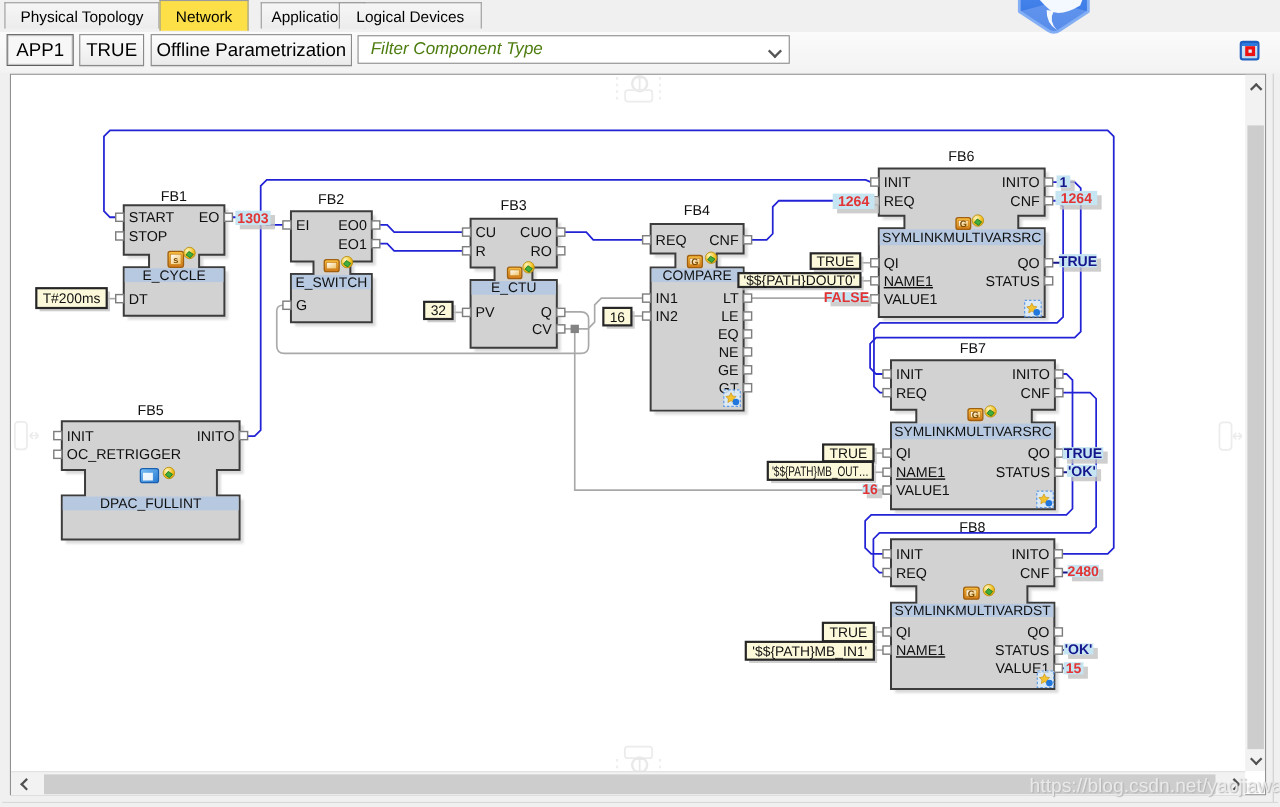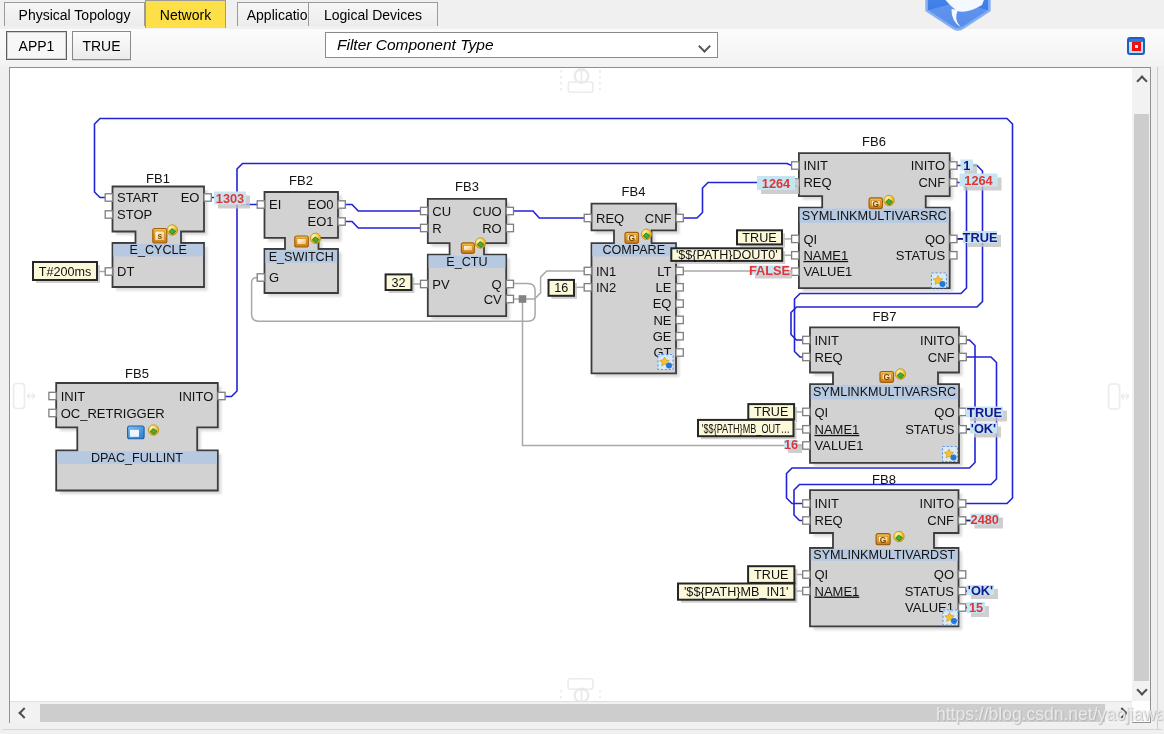--- a/index.html
+++ b/index.html
@@ -4,25 +4,25 @@
 html,body{margin:0;padding:0;width:1164px;height:734px;overflow:hidden;
  background:#f0f0f0;font-family:"Liberation Sans",sans-serif;position:relative}
 #tabbar{position:absolute;left:0;top:0;width:1164px;height:29px;background:#f0f0f0}
 .tab{position:absolute;top:2px;height:23px;background:linear-gradient(#f6f6f6,#ececec);
  border:1px solid #9b9b9b;border-bottom:none;font-size:14px;color:#000;
  display:flex;align-items:center;justify-content:center}
 .tab.active{top:0;height:27px;background:#fde047;z-index:3}
 #toolbar{position:absolute;left:0;top:29px;width:1164px;height:37px;
  background:linear-gradient(#fbfbfb,#f3f3f3)}
 .btn{position:absolute;top:2px;height:27px;background:linear-gradient(#fdfdfd,#ebebeb);
- border:1px solid #8a8a8a;font-size:14px;display:flex;align-items:center;justify-content:center;
+ border:1px solid #8a8a8a;font-size:17px;display:flex;align-items:center;justify-content:center;
  box-shadow:0 1px 0 #d8d8d8}
 .btn.sel{background:#f7f7f7;border:1px solid #5f5f5f;box-shadow:inset 0 0 0 1px #cfcfcf}
 .combo{position:absolute;top:3px;height:26px;background:#fff;border:1px solid #8a8a8a;
- font-size:15.5px;font-style:italic;color:#000000;display:flex;align-items:center;padding-left:11px;box-sizing:border-box}
+ font-size:15.5px;font-style:italic;color:#4d7c0f;display:flex;align-items:center;padding-left:11px;box-sizing:border-box}
 .chev{position:absolute;width:11px;height:11px}
 .chev::before{content:"";position:absolute;left:0;top:2px;width:7px;height:7px;
  border-right:2px solid #555;border-bottom:2px solid #555;transform:rotate(45deg)}
 #frame{position:absolute;left:9px;top:67px;width:1142px;height:656px;border:1px solid #919191;background:#fff;box-sizing:border-box}
 #cv{position:absolute;left:10px;top:68px}
 #vsb{position:absolute;left:1132px;top:68px;width:18px;height:633px;background:#f2f2f2}
 #vsb .thumb{position:absolute;left:1.5px;top:46px;width:15px;height:567px;background:#cdcdcd}
 #hsb{position:absolute;left:10px;top:701px;width:1122px;height:21px;background:#f2f2f2;border-top:1px solid #e0e0e0}
 #hsb .thumb{position:absolute;left:30px;top:1.5px;width:1065px;height:18px;background:#cdcdcd}
 .sbchev{position:absolute;width:10px;height:10px}
@@ -42,20 +42,21 @@
 <body>
 <div id="tabbar">
  <div class="tab" style="left:4px;width:139px">Physical Topology</div>
  <div class="tab active" style="left:145px;width:79px">Network</div>
  <div class="tab" style="left:237px;width:93px">Applications</div>
  <div class="tab" style="left:308px;width:128px">Logical Devices</div>
 </div>
 <div id="toolbar">
  <div class="btn sel" style="left:6px;width:59px">APP1</div>
  <div class="btn" style="left:72px;width:57px">TRUE</div>
+ <div class="btn" style="left:137px;width:181px">Offline Parametrization</div>
  <div class="combo" style="left:325px;width:393px">Filter Component Type
    <div class="chev" style="left:374px;top:7px"></div></div>
  <div id="recicon"></div>
 </div>
 <div id="frame"></div>
 <svg id="cv" width="1121" height="633" viewBox="10 68 1121 633" xmlns="http://www.w3.org/2000/svg" font-family="Liberation Sans, sans-serif" fill="#111">
 <defs>
 <filter id="blur1" x="-10%" y="-10%" width="130%" height="130%">
         <feGaussianBlur stdDeviation="0.9"></feGaussianBlur>
       </filter>

